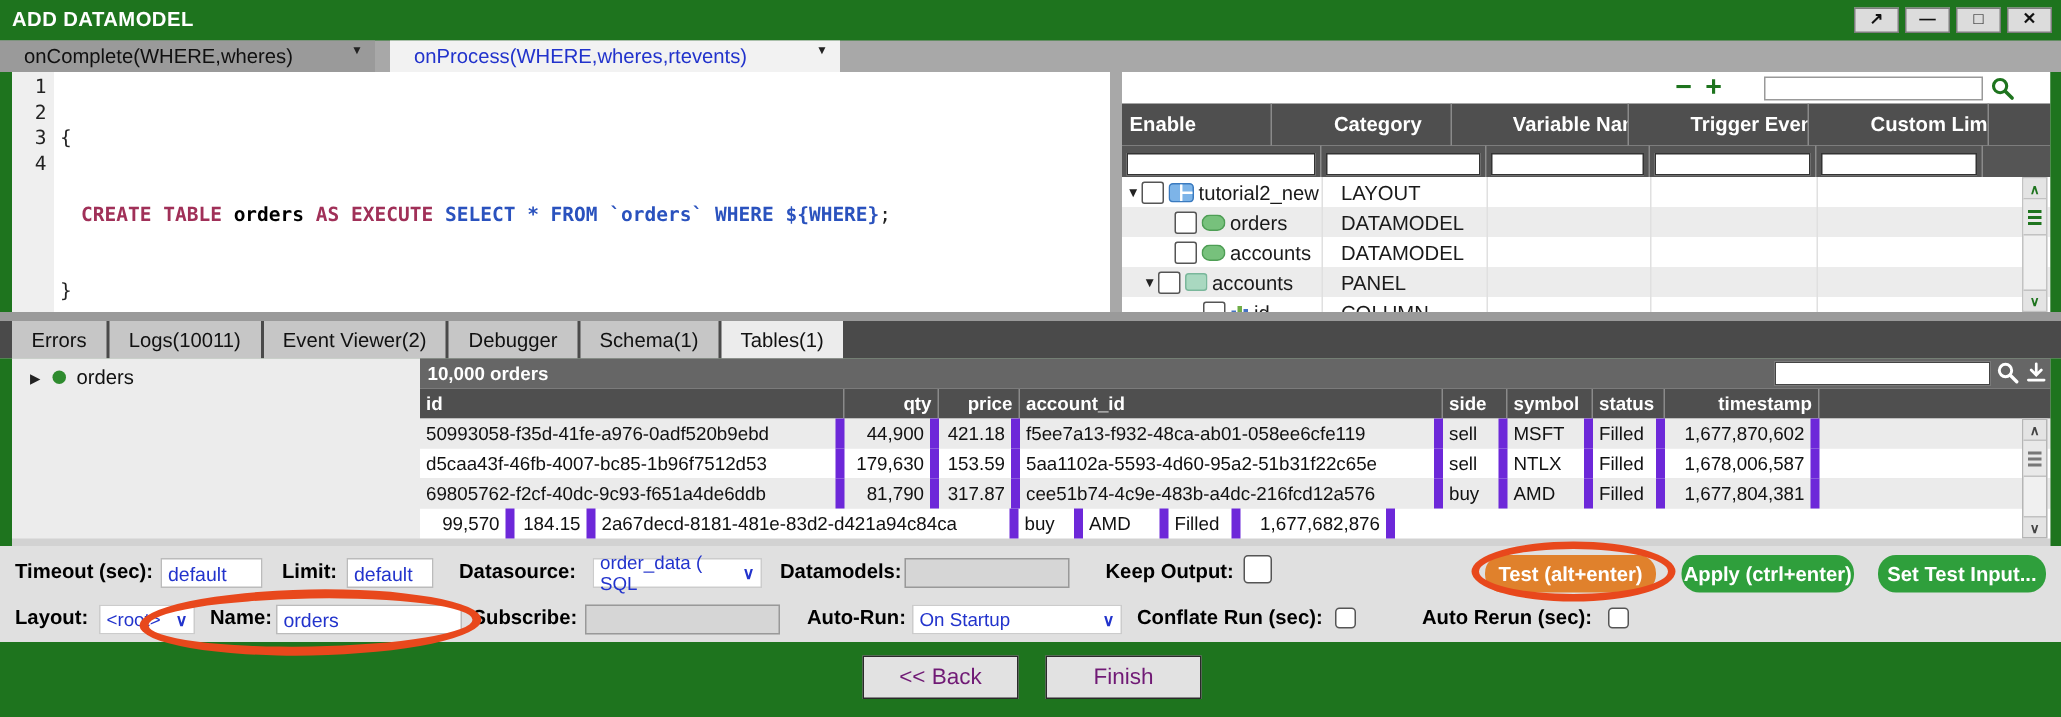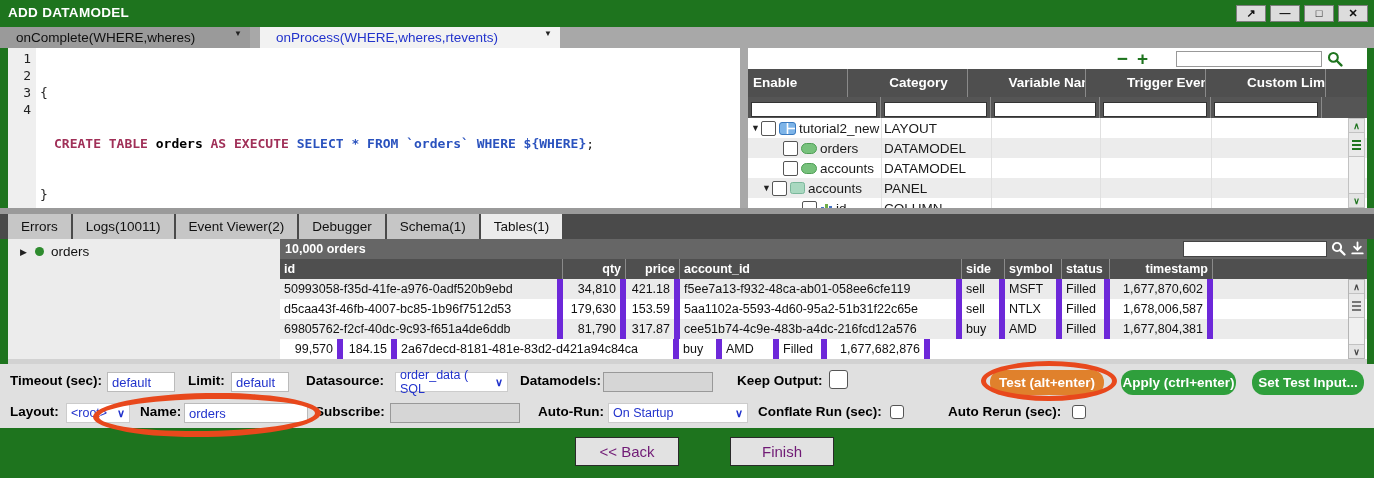--- a/index.html
+++ b/index.html
@@ -53,21 +53,21 @@
   .vp-header{height:28px;background:#4f4f4f;display:flex;gap:36px;}
   .vp-hcell{border-right:1px solid #8a8a8a;padding:6px 0 0 5px;color:#fff;font-weight:bold;font-size:13.5px;overflow:hidden;white-space:nowrap;}
   .vp-filter{height:21px;background:#555;display:flex;}
   .vp-fcell{border-right:1px solid #8a8a8a;padding:2px 3px;}
   .vp-fcell input{width:100%;height:15px;border:1px solid #333;font-size:11px;padding:0 2px;}
   .w1{width:133px;} .w2{width:110px;} .w3{width:109px;} .w4{width:111px;} .w5{width:111px;} .wf{flex:1;border-right:none;}
   .vp-rows{}
   .vp-row{height:20px;display:flex;font-size:13.5px;color:#1a1a1a;background:#fff;}
   .vp-row.alt{background:#ececec;}
   .vp-name{width:133px;display:flex;align-items:center;white-space:nowrap;overflow:visible;}
-  .vp-cat{width:110px;padding:3px 0 0 2px;border-left:1px solid #e0e0e0;}
+  .vp-cat{width:110px;padding:3px 0 0 12px;border-left:1px solid #e0e0e0;}
   .vp-e{border-left:1px solid #e0e0e0;} 
   .vp-e.w3,.vp-e.w4,.vp-e.w5{height:100%;}
   .tri{width:11px;font-size:9px;color:#222;text-align:center;flex:none;}
   .cb{width:15px;height:15px;background:#fff;border:1px solid #555;border-radius:2px;flex:none;margin-right:2px;}
   .node-icon{display:flex;margin:0 3px 0 1px;flex:none;}
   .ind0{padding-left:2px;} .ind1{padding-left:35px;} .ind2{padding-left:13px;} .ind3{padding-left:54px;}
 
   .vp-scroll{position:absolute;right:2px;top:70px;bottom:0;width:17px;background:#f0f0f0;border:1px solid #c2c2c2;}
   .sb-btn{height:14px;display:flex;align-items:center;justify-content:center;font-size:9px;font-weight:bold;background:#e4e4e4;border-bottom:1px solid #c2c2c2;cursor:default;}
   .sb-btn.bot{position:absolute;bottom:0;left:0;right:0;border-top:1px solid #c2c2c2;border-bottom:none;}
@@ -120,21 +120,21 @@
   .checkbox{position:absolute;background:#fff;border:1px solid #555;border-radius:3px;}
   .pill{position:absolute;height:25px;border-radius:12px;color:#fff;font-weight:bold;font-size:13.5px;
     display:flex;align-items:center;justify-content:center;cursor:default;}
   .pill.orange{background:var(--test_orange);}
   .pill.green{background:var(--action_green);}
 
   
   .footer{position:absolute;top:428px;left:0;width:100%;height:50px;background:var(--green);}
   .f-btn{position:absolute;top:9px;height:29px;width:104px;background:#e2e2e2;border:1px solid #2a2a2a;
     color:#701a75;font-size:15px;display:flex;align-items:center;justify-content:center;cursor:default;}
-  .f-back{left:575px;} .f-finish{left:697px;margin-left:33px;}
+  .f-back{left:575px;} .f-finish{left:697px;}
 
   
   .annot{position:absolute;border:5px solid var(--annotation_orange);border-radius:50%;pointer-events:none;z-index:50;}
   .annot.test{left:981px;top:361px;width:136px;height:40px;}
   .annot.name{left:93px;top:393px;width:228px;height:44px;border-width:6px;transform:rotate(-1deg);}
 </style>
 </head>
 <body>
 
 <div class="window">
@@ -349,21 +349,21 @@
         <div class="ta-hc c-price">price</div>
         <div class="ta-hc c-acct">account_id</div>
         <div class="ta-hc c-side">side</div>
         <div class="ta-hc c-sym">symbol</div>
         <div class="ta-hc c-stat">status</div>
         <div class="ta-hc c-ts">timestamp</div>
         <div class="ta-hc c-fill"></div>
       </div>
       <div class="ta-row alt">
         <div class="ta-c c-id">50993058-f35d-41fe-a976-0adf520b9ebd</div>
-        <div class="ta-c c-qty">34,810</div>
+        <div class="ta-c c-qty">44,900</div>
         <div class="ta-c c-price">421.18</div>
         <div class="ta-c c-acct">f5ee7a13-f932-48ca-ab01-058ee6cfe119</div>
         <div class="ta-c c-side">sell</div>
         <div class="ta-c c-sym">MSFT</div>
         <div class="ta-c c-stat">Filled</div>
         <div class="ta-c c-ts">1,677,870,602</div>
         <div class="ta-c c-fill"></div>
       </div>
       <div class="ta-row">
         <div class="ta-c c-id">d5caa43f-46fb-4007-bc85-1b96f7512d53</div>

